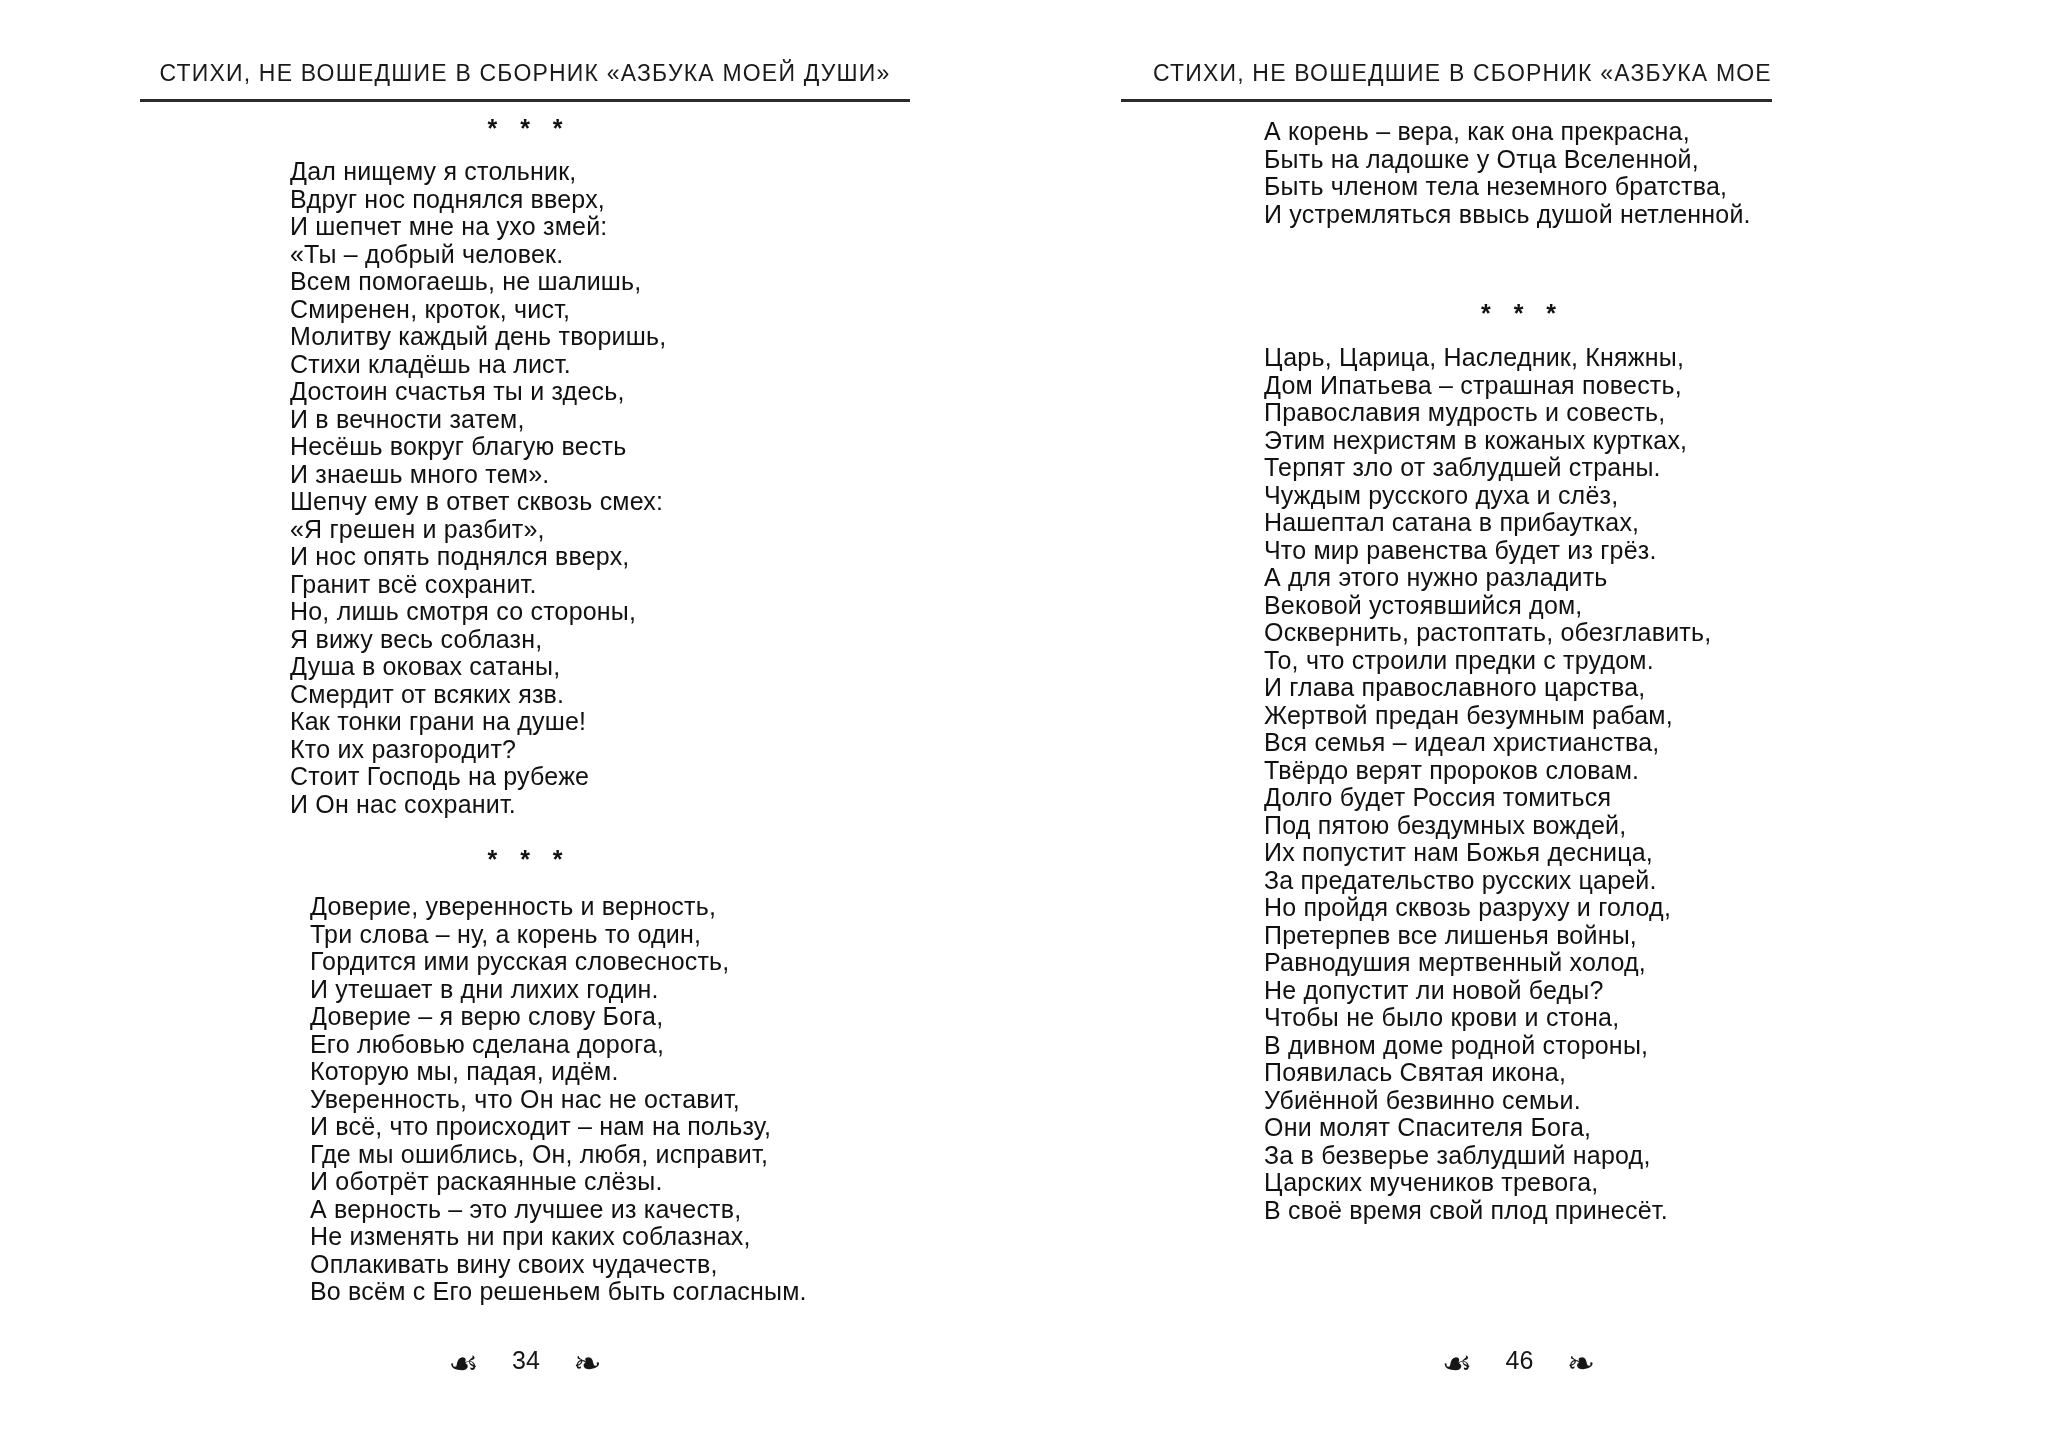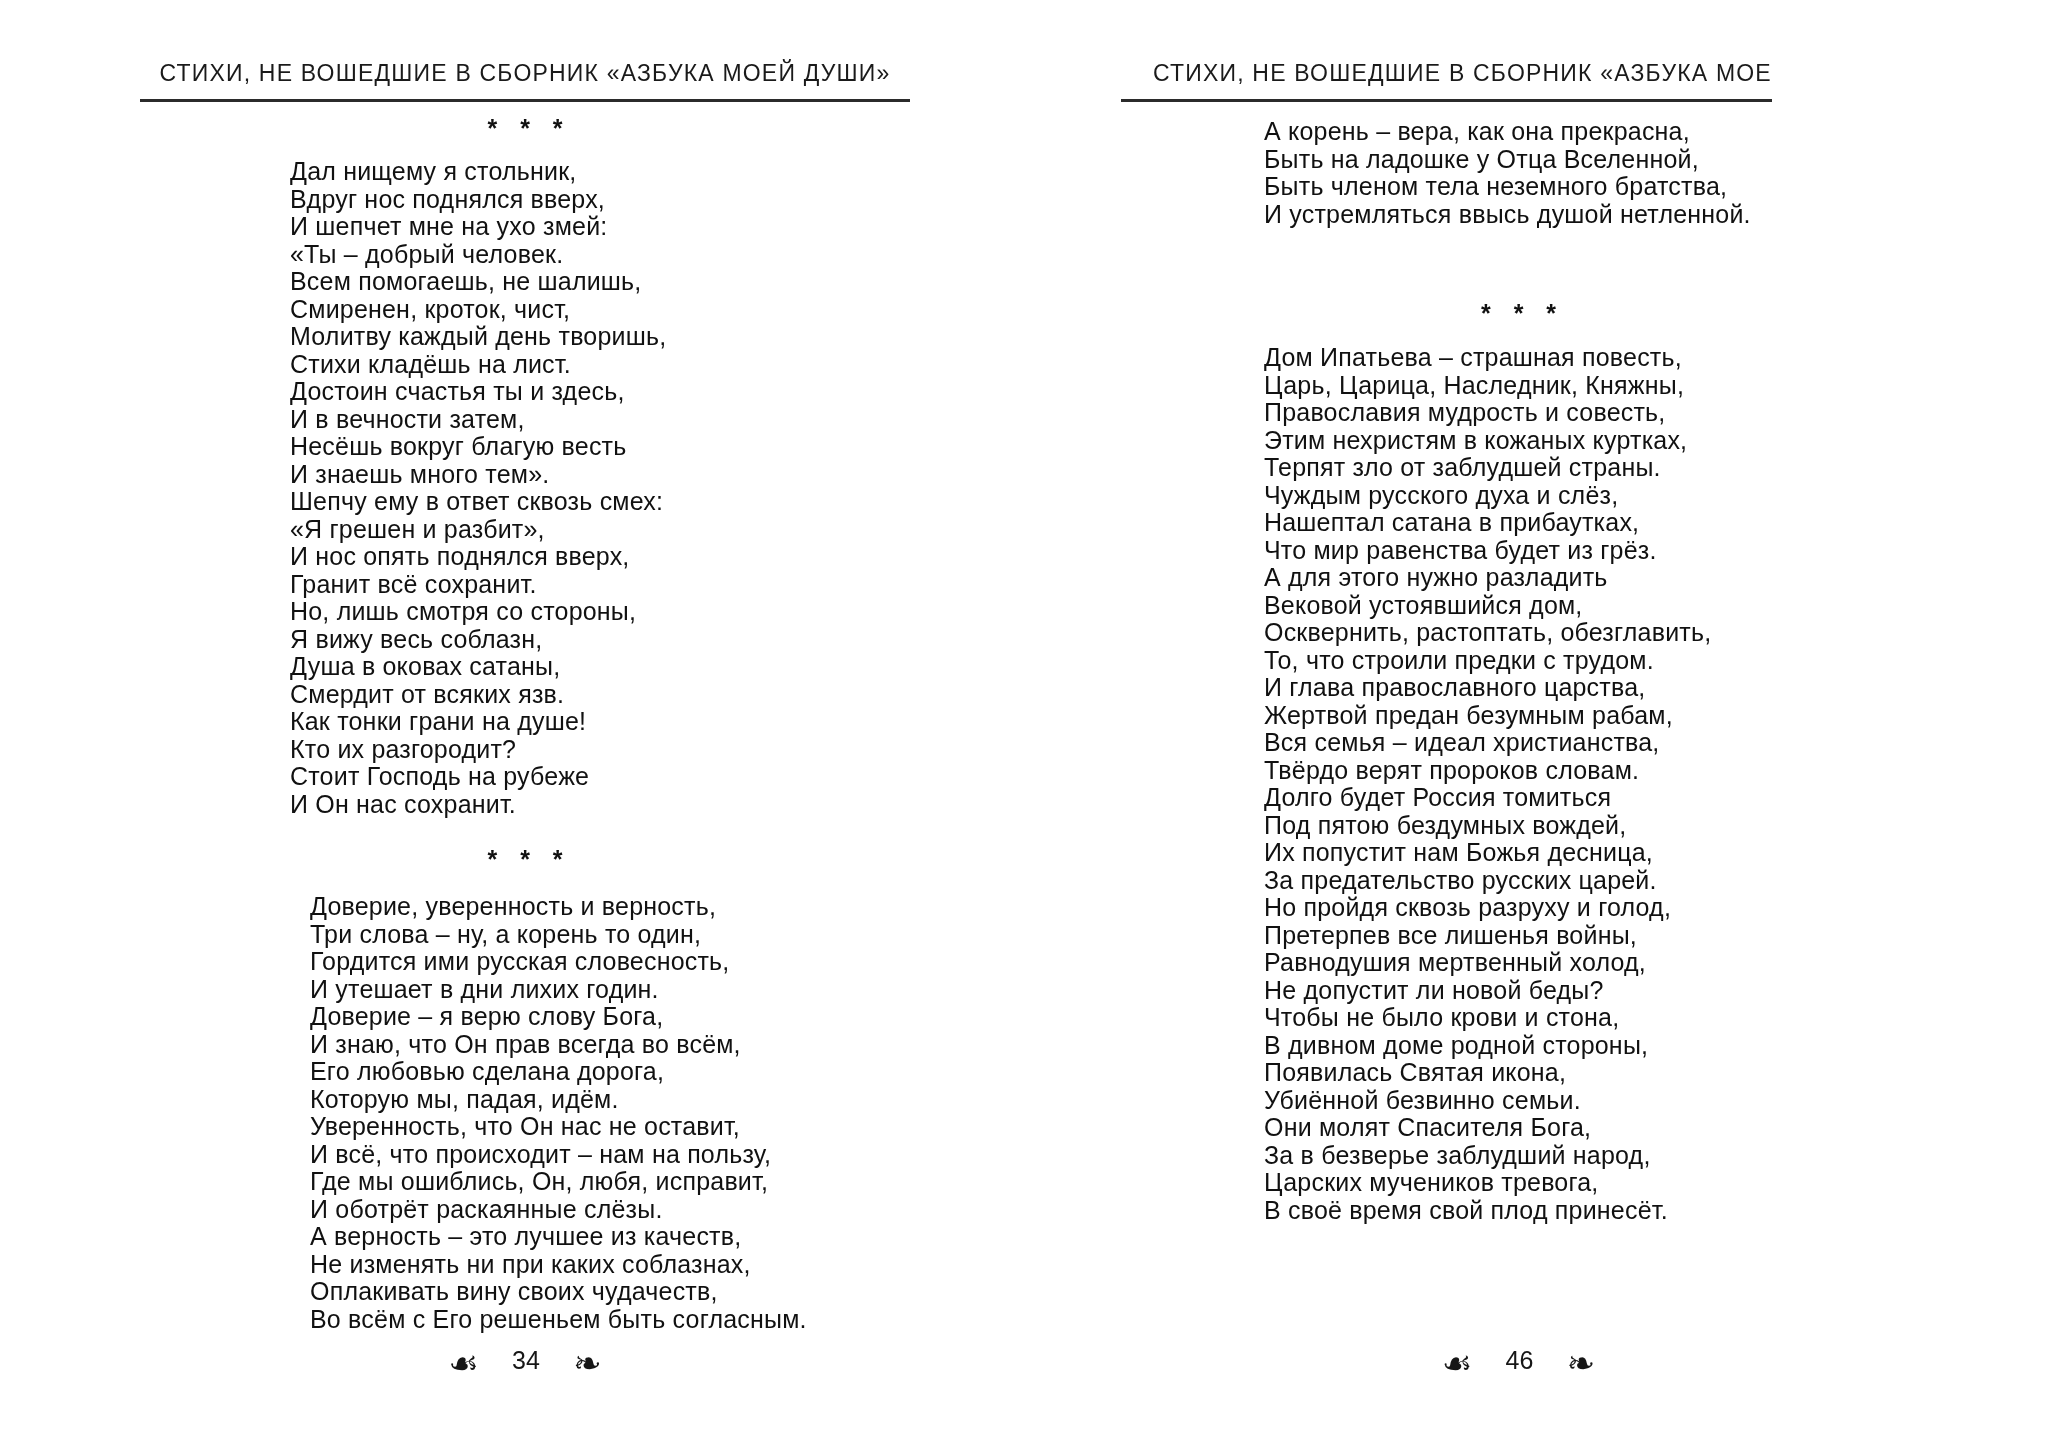--- a/index.html
+++ b/index.html
@@ -136,21 +136,20 @@
       </div>
 
     <div class="stars second">* * *</div>
 
     <div class="poem block-2">
         <div>Доверие, уверенность и верность,</div>
         <div>Три слова – ну, а корень то один,</div>
         <div>Гордится ими русская словесность,</div>
         <div>И утешает в дни лихих годин.</div>
         <div>Доверие – я верю слову Бога,</div>
-        <div>И знаю, что Он прав всегда во всём,</div>
         <div>Его любовью сделана дорога,</div>
         <div>Которую мы, падая, идём.</div>
         <div>Уверенность, что Он нас не оставит,</div>
         <div>И всё, что происходит – нам на пользу,</div>
         <div>Где мы ошиблись, Он, любя, исправит,</div>
         <div>И оботрёт раскаянные слёзы.</div>
         <div>А верность – это лучшее из качеств,</div>
         <div>Не изменять ни при каких соблазнах,</div>
         <div>Оплакивать вину своих чудачеств,</div>
         <div>Во всём с Его решеньем быть согласным.</div>
@@ -170,22 +169,22 @@
     <div class="poem block-0">
         <div>А корень – вера, как она прекрасна,</div>
         <div>Быть на ладошке у Отца Вселенной,</div>
         <div>Быть членом тела неземного братства,</div>
         <div>И устремляться ввысь душой нетленной.</div>
       </div>
 
     <div class="stars first">* * *</div>
 
     <div class="poem block-1">
+        <div>Царь, Царица, Наследник, Княжны,</div>
         <div>Дом Ипатьева – страшная повесть,</div>
-        <div>Царь, Царица, Наследник, Княжны,</div>
         <div>Православия мудрость и совесть,</div>
         <div>Этим нехристям в кожаных куртках,</div>
         <div>Терпят зло от заблудшей страны.</div>
         <div>Чуждым русского духа и слёз,</div>
         <div>Нашептал сатана в прибаутках,</div>
         <div>Что мир равенства будет из грёз.</div>
         <div>А для этого нужно разладить</div>
         <div>Вековой устоявшийся дом,</div>
         <div>Осквернить, растоптать, обезглавить,</div>
         <div>То, что строили предки с трудом.</div>

